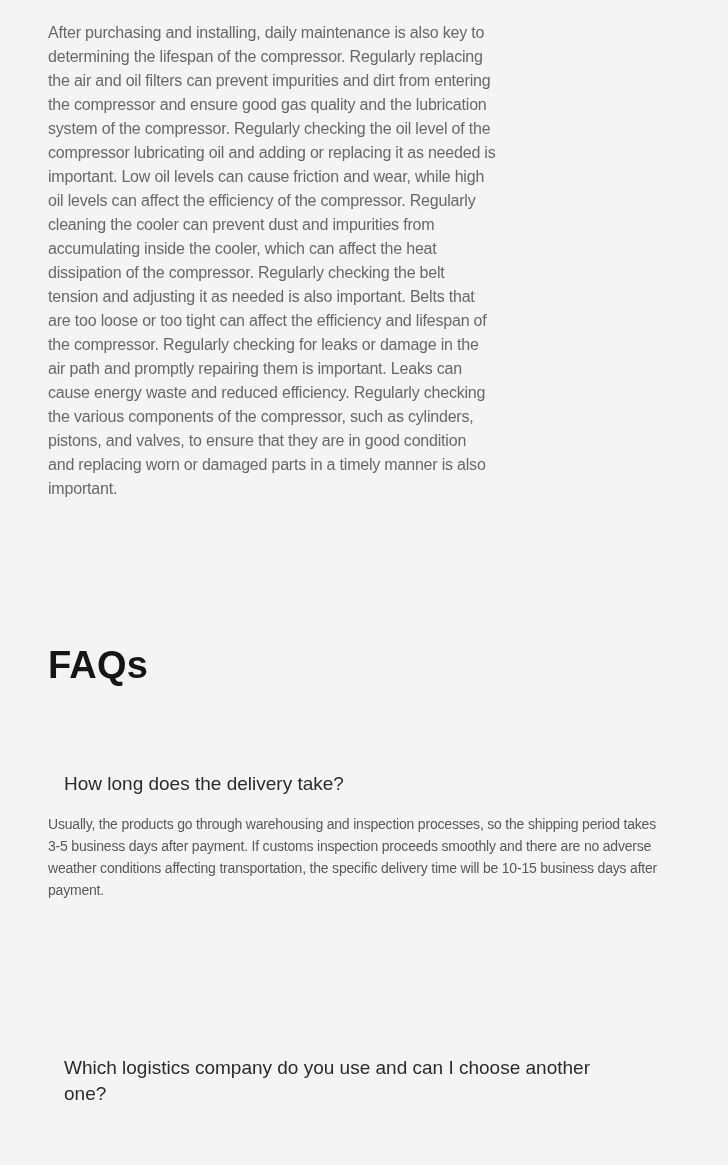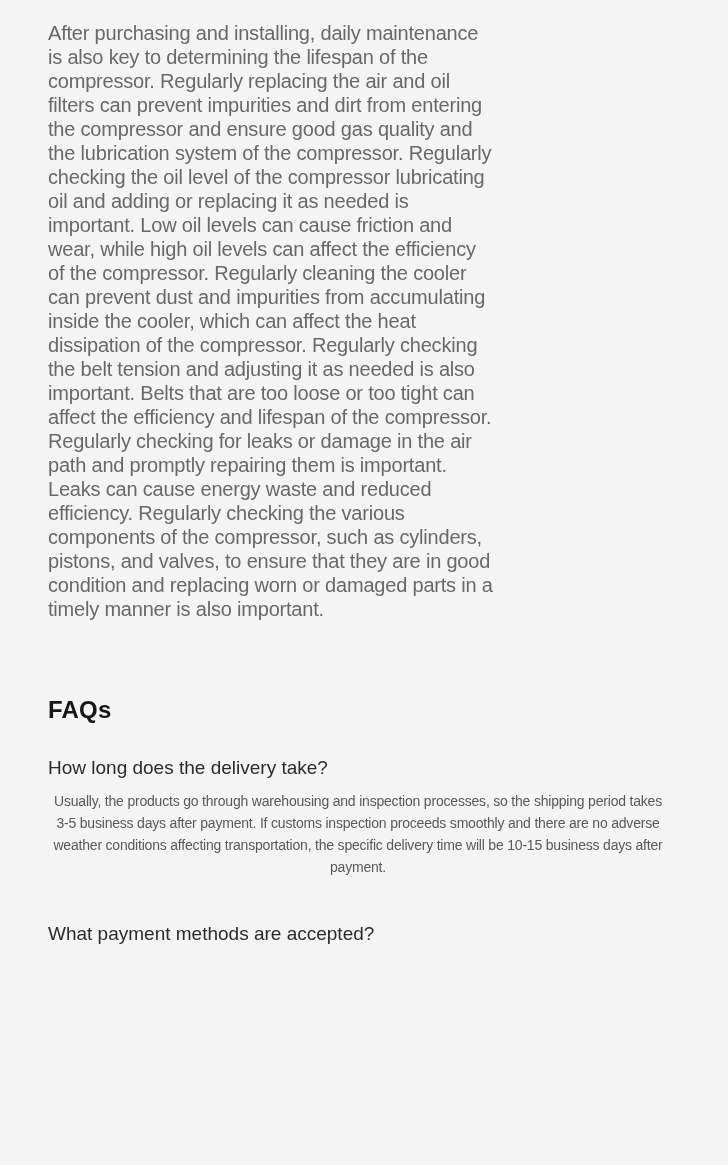--- a/index.html
+++ b/index.html
@@ -13,72 +13,71 @@
     overflow: hidden;
     position: relative;
     font-family: "Liberation Sans", "DejaVu Sans", sans-serif;
   }
   .intro {
     position: absolute;
     left: 48px;
     top: 21px;
     width: 448px;
     margin: 0;
-    font-size: 20px;
+    font-size: 16px;
     line-height: 24px;
     letter-spacing: -0.2px;
     color: #686868;
   }
   .faqs-title {
     position: absolute;
     left: 48px;
-    top: 694px;
+    top: 649px;
     margin: 0;
-    font-size: 24px;
+    font-size: 38px;
     line-height: 32px;
     font-weight: bold;
     color: #161616;
     letter-spacing: 0.2px;
   }
   .faq-item {
     position: absolute;
     left: 48px;
     width: 624px;
   }
   .faq-item-1 { top: 755px; }
   .faq-item-2 { top: 921px; }
   .faq-item-3 { top: 1039px; }
   .faq-question {
-    margin: 0;
+    margin: 16px;
     max-width: 560px;
     font-size: 19px;
     line-height: 26px;
     font-weight: normal;
     color: #2b2b2b;
   }
   .faq-answer {
     margin: 9px 0 0 0;
     width: 620px;
     font-size: 14px;
     line-height: 22px;
     letter-spacing: -0.2px;
     color: #595959;
-    text-align: center;
   }
 </style>
 </head>
 <body style="background: rgb(244, 244, 245);">
 
 <p class="intro">After purchasing and installing, daily maintenance is also key to determining the lifespan of the compressor. Regularly replacing the air and oil filters can prevent impurities and dirt from entering the compressor and ensure good gas quality and the lubrication system of the compressor. Regularly checking the oil level of the compressor lubricating oil and adding or replacing it as needed is important. Low oil levels can cause friction and wear, while high oil levels can affect the efficiency of the compressor. Regularly cleaning the cooler can prevent dust and impurities from accumulating inside the cooler, which can affect the heat dissipation of the compressor. Regularly checking the belt tension and adjusting it as needed is also important. Belts that are too loose or too tight can affect the efficiency and lifespan of the compressor. Regularly checking for leaks or damage in the air path and promptly repairing them is important. Leaks can cause energy waste and reduced efficiency. Regularly checking the various components of the compressor, such as cylinders, pistons, and valves, to ensure that they are in good condition and replacing worn or damaged parts in a timely manner is also important.</p>
 
 <h1 class="faqs-title">FAQs</h1>
 
 <div class="faq-item faq-item-1">
   <h2 class="faq-question">How long does the delivery take?</h2>
   <p class="faq-answer">Usually, the products go through warehousing and inspection processes, so the shipping period takes 3-5 business days after payment. If customs inspection proceeds smoothly and there are no adverse weather conditions affecting transportation, the specific delivery time will be 10-15 business days after payment.</p>
 </div>
 
 <div class="faq-item faq-item-2">
-  <h2 class="faq-question">What payment methods are accepted?</h2>
 </div>
 
 <div class="faq-item faq-item-3">
+  <h2 class="faq-question">Which logistics company do you use and can I choose another one?</h2>
 </div>
 
 </body></html>

